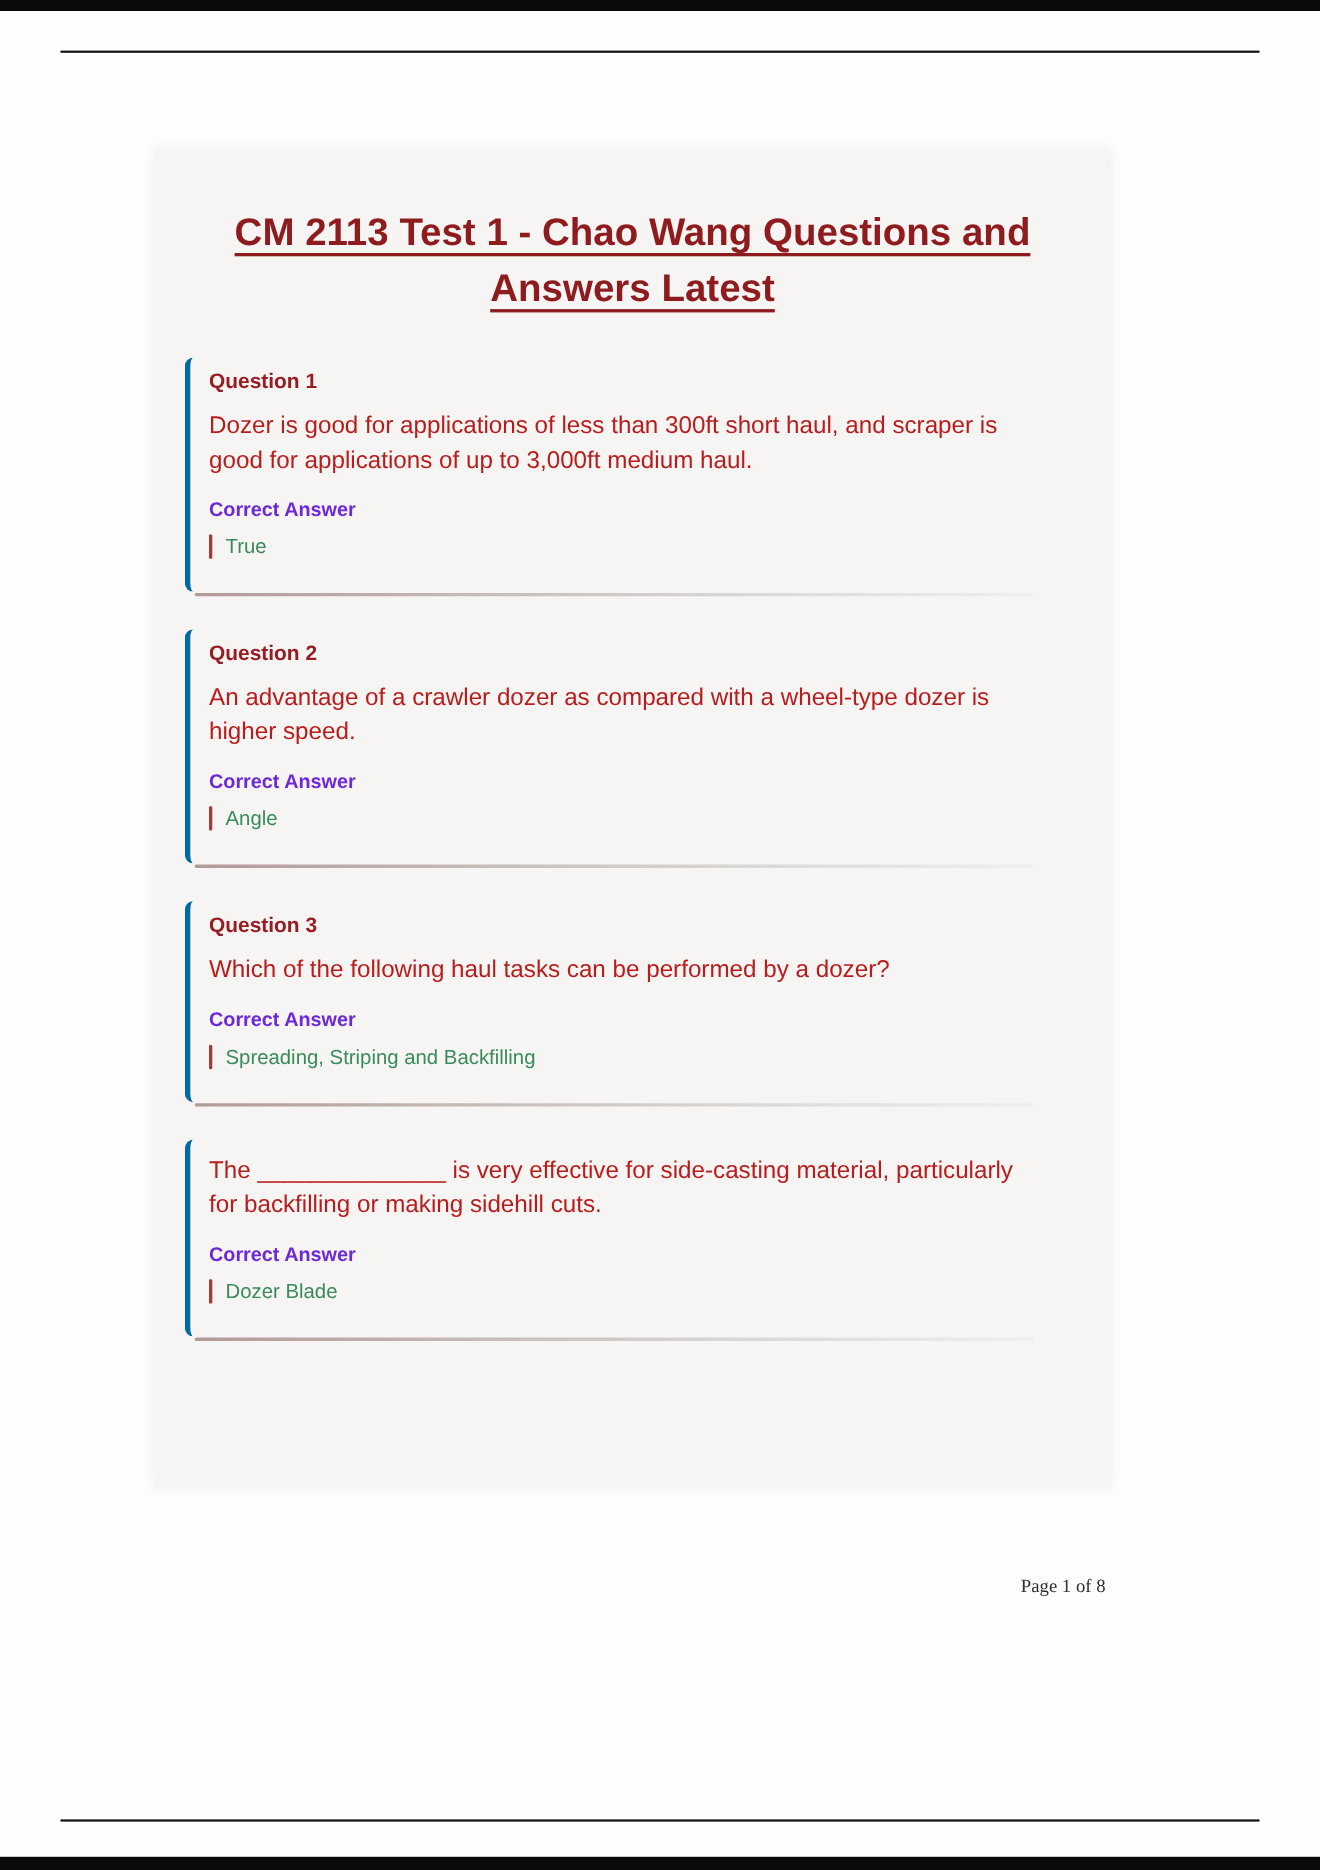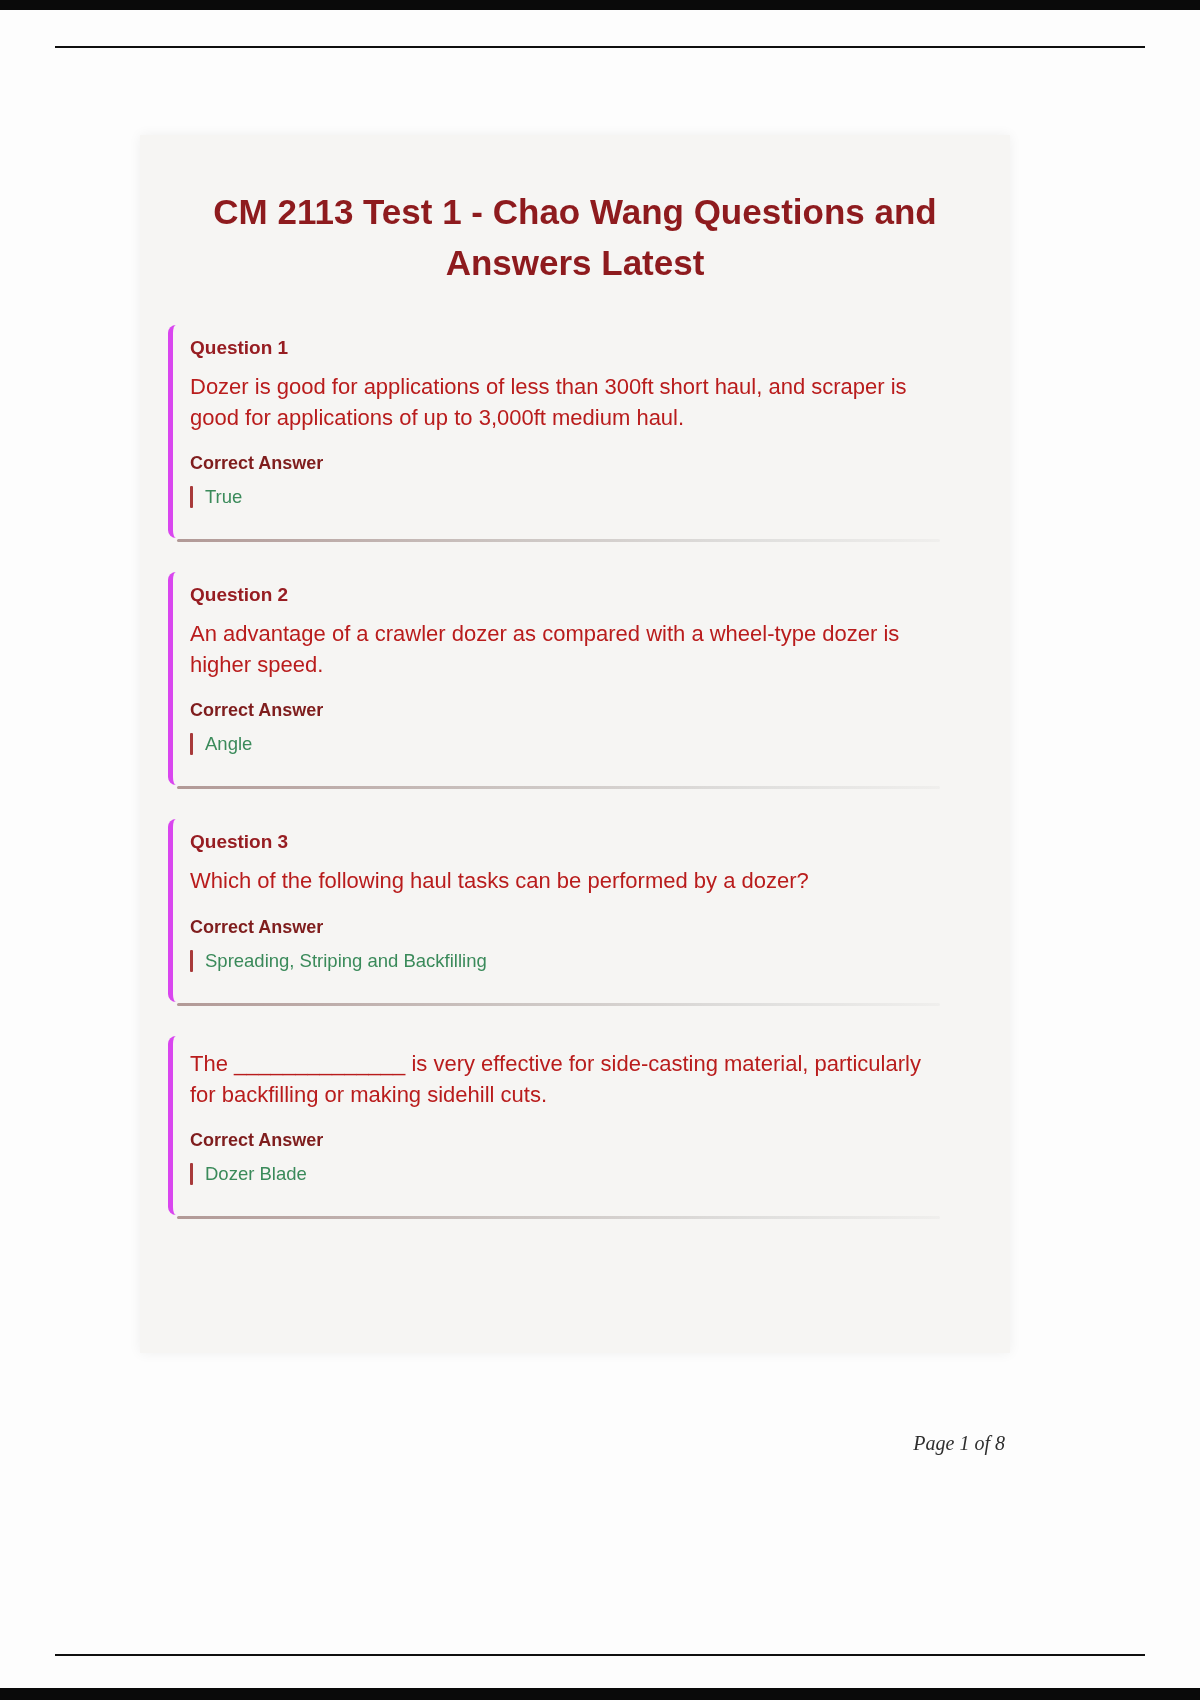--- a/index.html
+++ b/index.html
@@ -24,28 +24,29 @@
     padding-top:52px;
   }
   .doc-title{
     margin:0 auto 36px auto;
     max-width:810px;
     text-align:center;
     color:#8e1b1e;
     font-size:35px;
     font-weight:700;
     line-height:1.45;
+    text-decoration:underline;
     text-decoration-thickness:3px;
     text-underline-offset:7px;
   }
   .q-card{
     position:relative;
     margin:0 0 34px 28px;
     width:772px;
-    border-left:5px solid #d946ef;
+    border-left:5px solid #0369a1;
     border-radius:8px;
     padding:12px 0 30px 17px;
     box-sizing:border-box;
   }
   .q-card::after{
     content:"";
     position:absolute;
     left:4px;right:0;bottom:-4px;height:3px;
     background:linear-gradient(to right,
       rgba(110,62,58,0.50) 0%,
@@ -62,21 +63,21 @@
   }
   .q-text{
     margin:0 0 20px 0;
     color:#b91c1c;
     font-size:22px;
     line-height:1.42;
     max-width:760px;
   }
   .ca-label{
     margin:0 0 12px 0;
-    color:#7f1d1d;
+    color:#6d28d9;
     font-size:18px;
     font-weight:700;
   }
   .answer-row{
     display:flex;
     align-items:center;
     text-align:center;
   }
   .answer-marker{
     display:inline-block;
@@ -87,23 +88,22 @@
   }
   .answer-text{
     color:#3a8a5a;
     font-size:18.5px;
   }
   .page-footer{
     position:absolute;
     top:1432px;
     right:195px;
     font-family:"Liberation Serif",serif;
-    font-size:20px;
+    font-size:17px;
     color:#2f2f2f;
-    font-style:italic;
   }
 </style>
 </head>
 <body>
 
 <div>
 
   <div class="black-bar top"></div>
   <div class="rule top-rule"></div>
 

